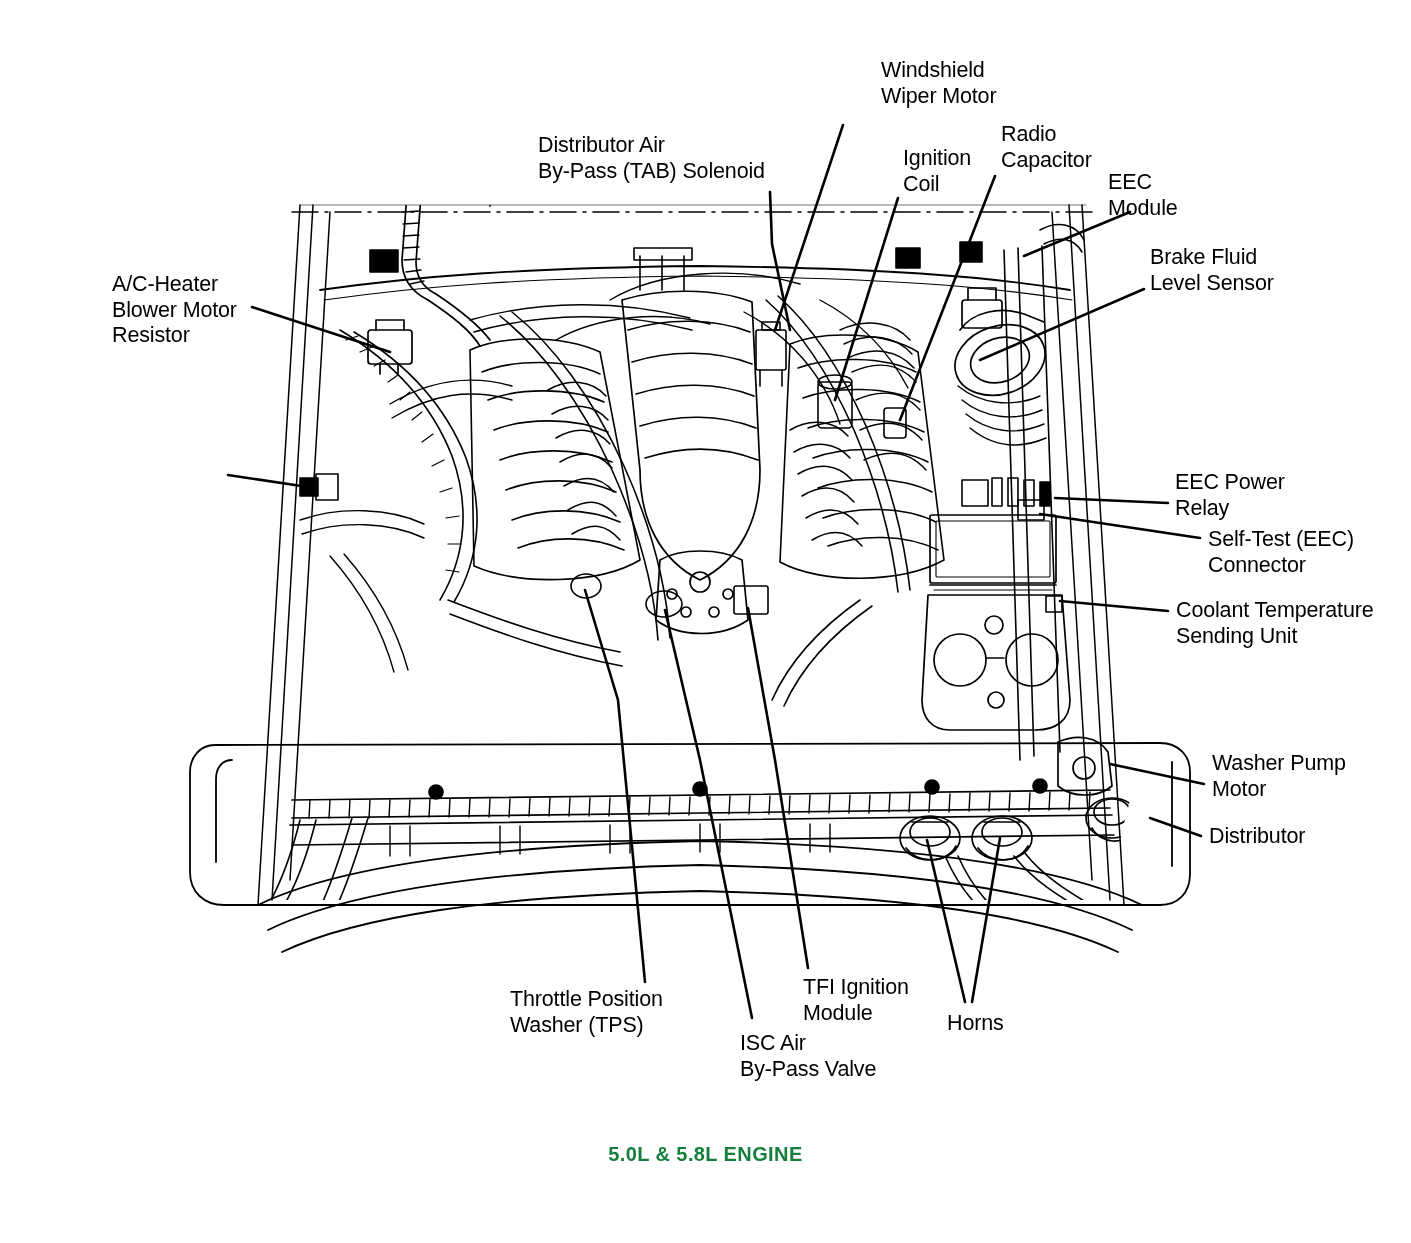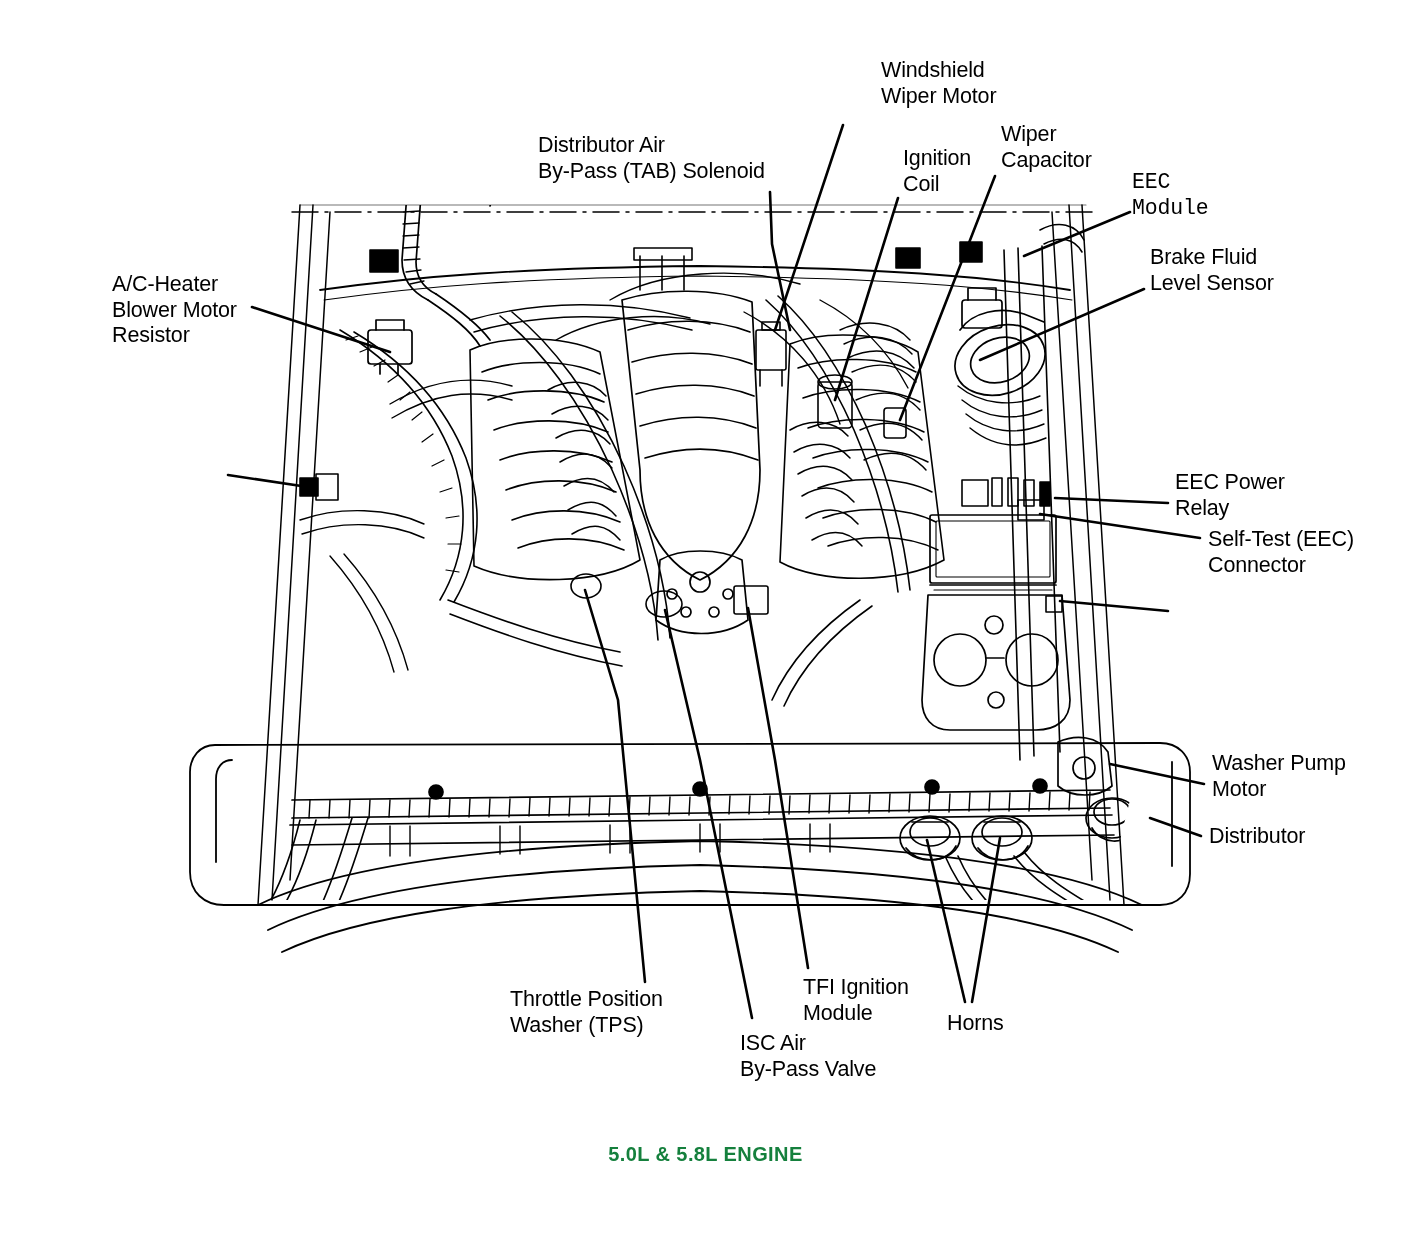--- a/index.html
+++ b/index.html
@@ -484,40 +484,42 @@
 
   <div class="callout" style="left:538px; top:133px;">Distributor Air
 By-Pass (TAB) Solenoid</div>
 
   <div class="callout" style="left:845px; top:58px;margin-left:36px;">Windshield
 Wiper Motor</div>
 
   <div class="callout" style="left:903px; top:146px;">Ignition
 Coil</div>
 
-  <div class="callout" style="left:1001px; top:122px;">Wiper
+  <div class="callout" style="left:1001px; top:122px;">Radio
 Capacitor</div>
 
-  <div class="callout" style="left:1132px; top:170px;font-family:Liberation Mono, monospace;">EEC
+  <div class="callout" style="left:1108px; top:170px;">EEC
 Module</div>
 
   <div class="callout" style="left:1150px; top:245px;">Brake Fluid
 Level Sensor</div>
 
   <div class="callout" style="left:112px; top:272px;">A/C-Heater
 Blower Motor
 Resistor</div>
 
 
   <div class="callout" style="left:1175px; top:470px;">EEC Power
 Relay</div>
 
   <div class="callout" style="left:1208px; top:527px;">Self-Test (EEC)
 Connector</div>
 
+  <div class="callout" style="left:1176px; top:598px;">Coolant Temperature
+Sending Unit</div>
 
   <div class="callout" style="left:1212px; top:751px;">Washer Pump
 Motor</div>
 
   <div class="callout" style="left:1209px; top:824px;">Distributor</div>
 
   <div class="callout" style="left:510px; top:987px;">Throttle Position
 Washer (TPS)</div>
 
   <div class="callout" style="left:740px; top:1031px;">ISC Air

